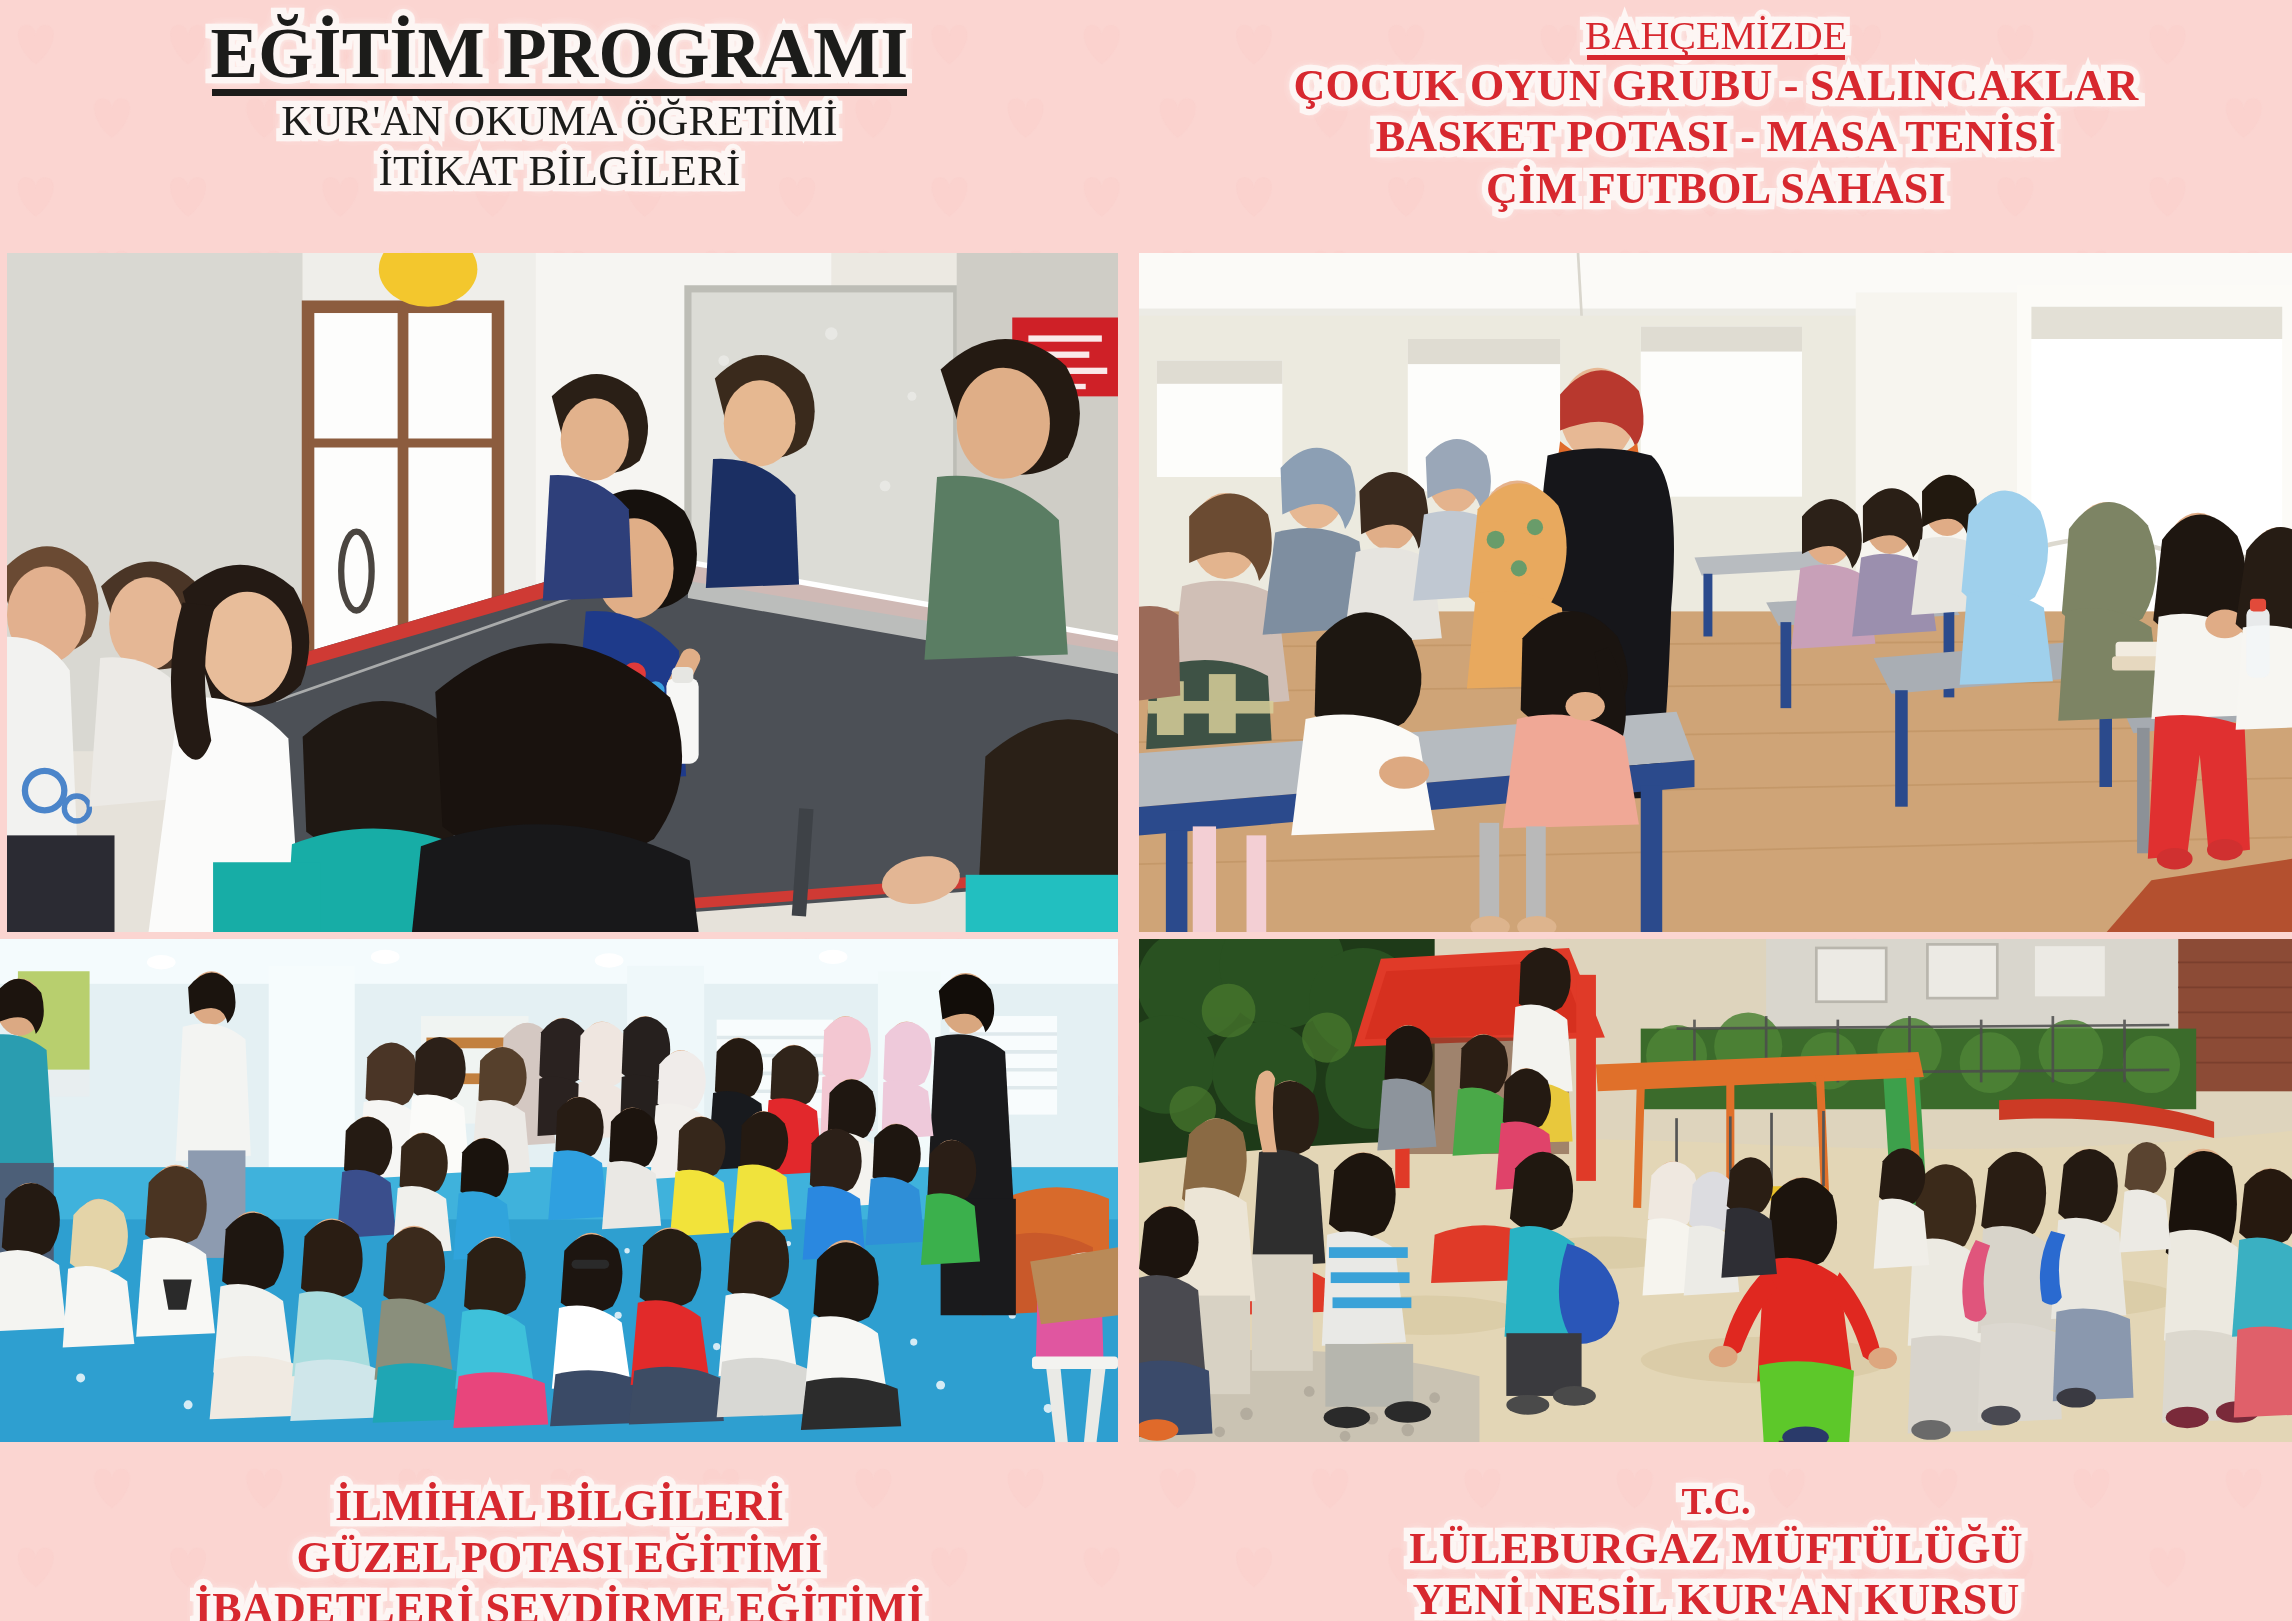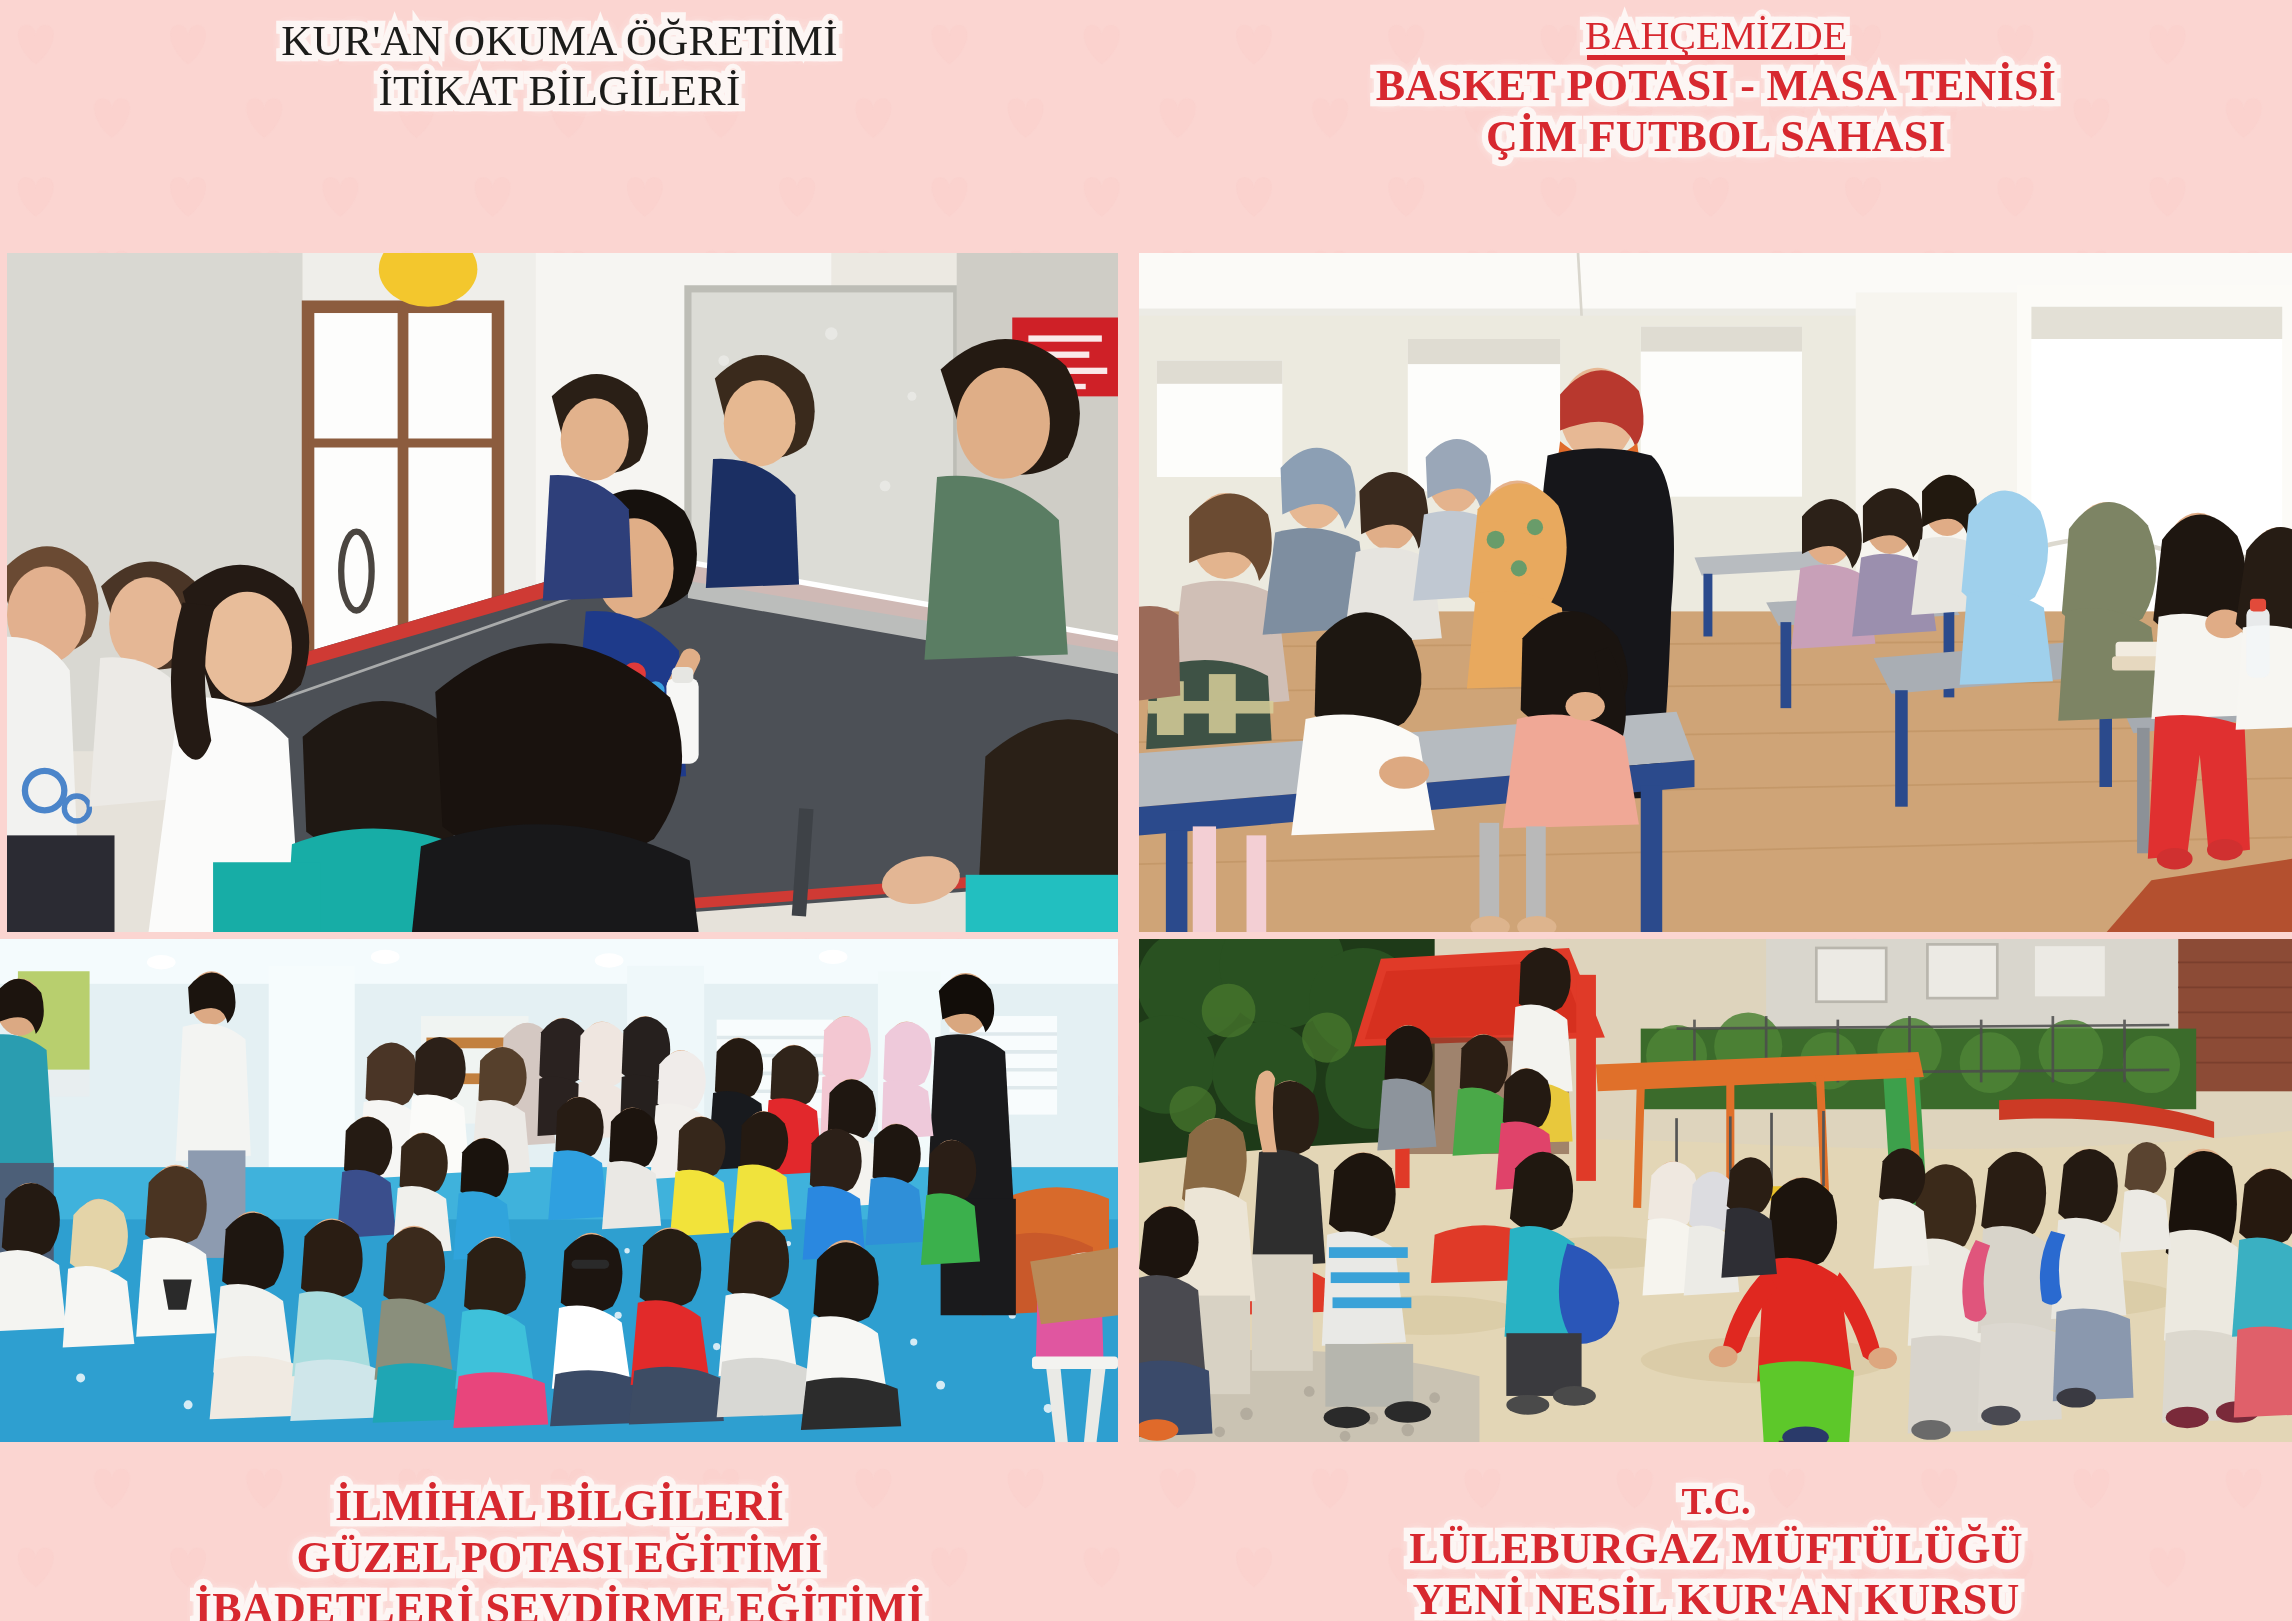--- a/index.html
+++ b/index.html
@@ -154,29 +154,34 @@
         <path d="M60 38 C60 24, 40 24, 40 40 C40 24, 20 24, 20 38 C20 58, 40 72, 40 72 C40 72, 60 58, 60 38 Z" fill="#f9c8c4" opacity="0.55"></path>
         <path d="M145 120 C145 106, 125 106, 125 122 C125 106, 105 106, 105 120 C105 140, 125 154, 125 154 C125 154, 145 140, 145 120 Z" fill="#f9c8c4" opacity="0.55"></path>
       </pattern>
     </defs>
     <rect x="0" y="0" width="2560" height="1810" fill="url(#hp)"></rect>
   </svg>
 
   <div class="header-band">
 
     <div class="hdr-left">
+      <div class="title-main ol-black">
+        <span>EĞİTİM PROGRAMI</span>
+        <span class="rule"></span>
+      </div>
       <div class="title-sub ol-black">KUR'AN OKUMA ÖĞRETİMİ</div>
       <div class="title-sub ol-black">İTİKAT BİLGİLERİ</div>
     </div>
 
     <div class="hdr-right">
       <div class="r-head ol-red">
         <span>BAHÇEMİZDE</span>
         <span class="rule-r"></span>
       </div>
+      <div class="r-line ol-red">ÇOCUK OYUN GRUBU - SALINCAKLAR</div>
       <div class="r-line ol-red">BASKET POTASI - MASA TENİSİ</div>
       <div class="r-line ol-red">ÇİM FUTBOL SAHASI</div>
     </div>
   </div>
 
   <div class="photo ph-tl">
     <svg class="ph-inner" viewBox="0 0 1240 758" preserveAspectRatio="none">
 
       <rect x="0" y="0" width="1240" height="758" fill="#ece9e2"></rect>
       <rect x="0" y="0" width="330" height="560" fill="#d9d8d2"></rect>

